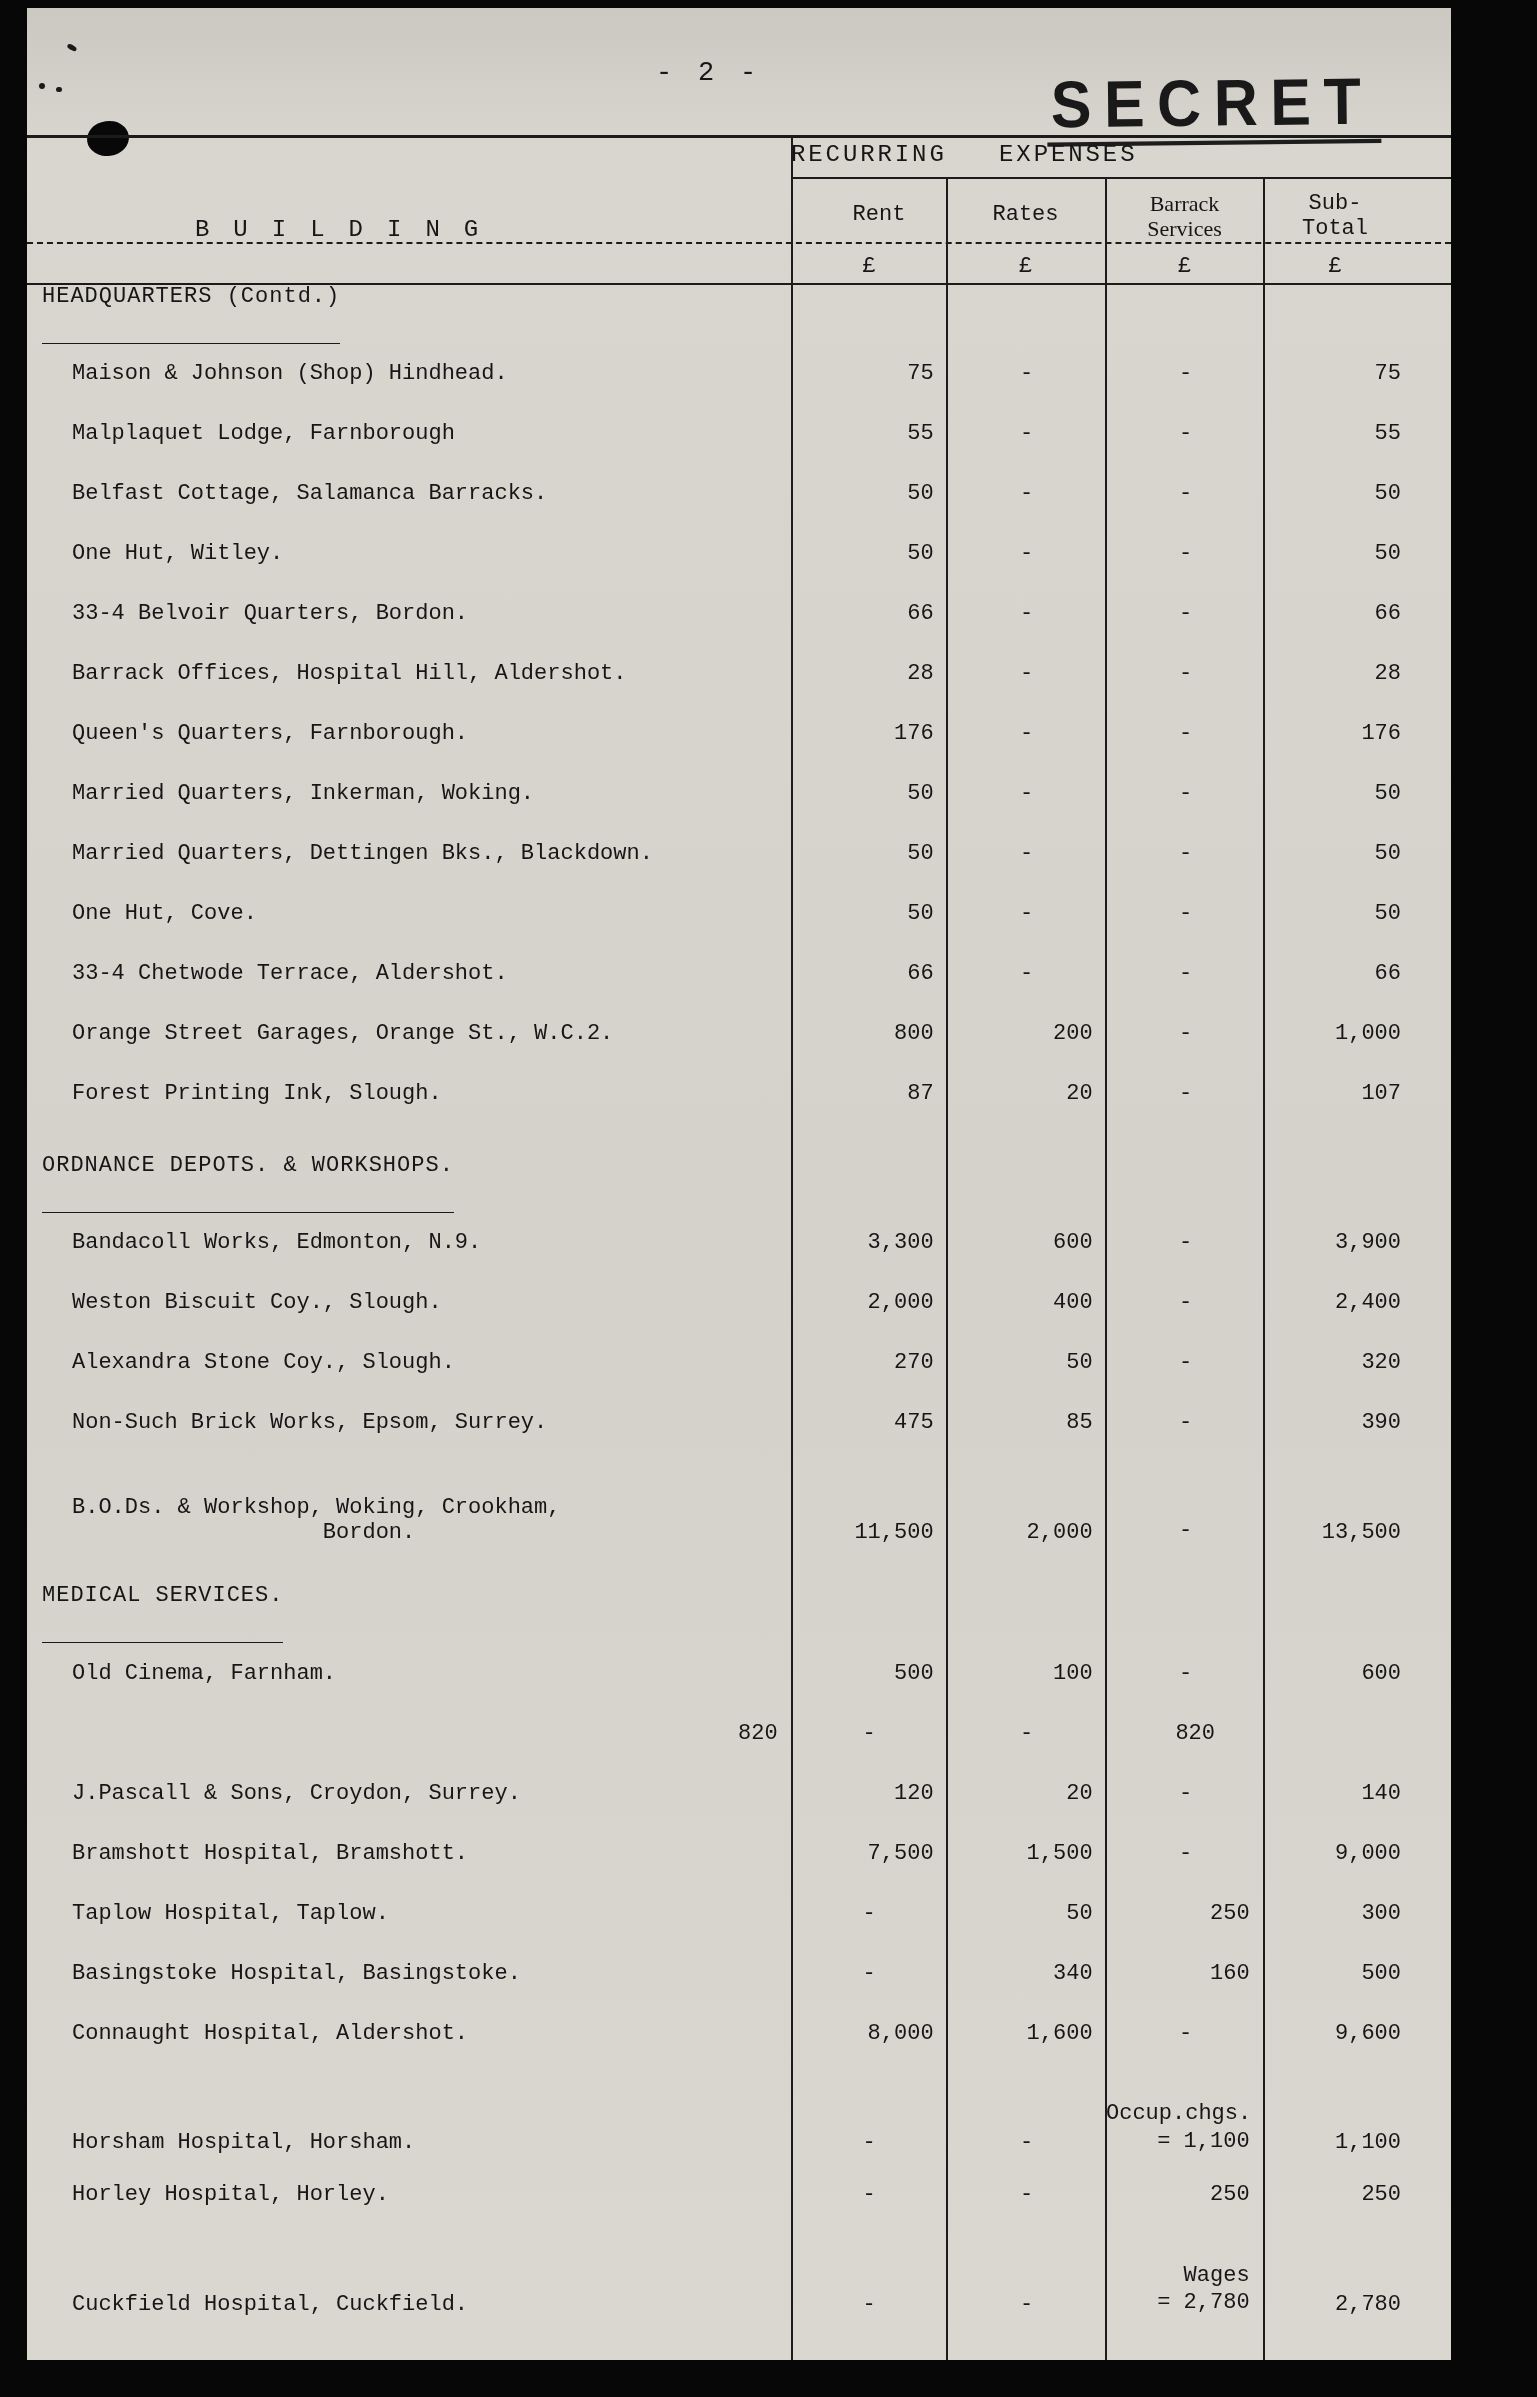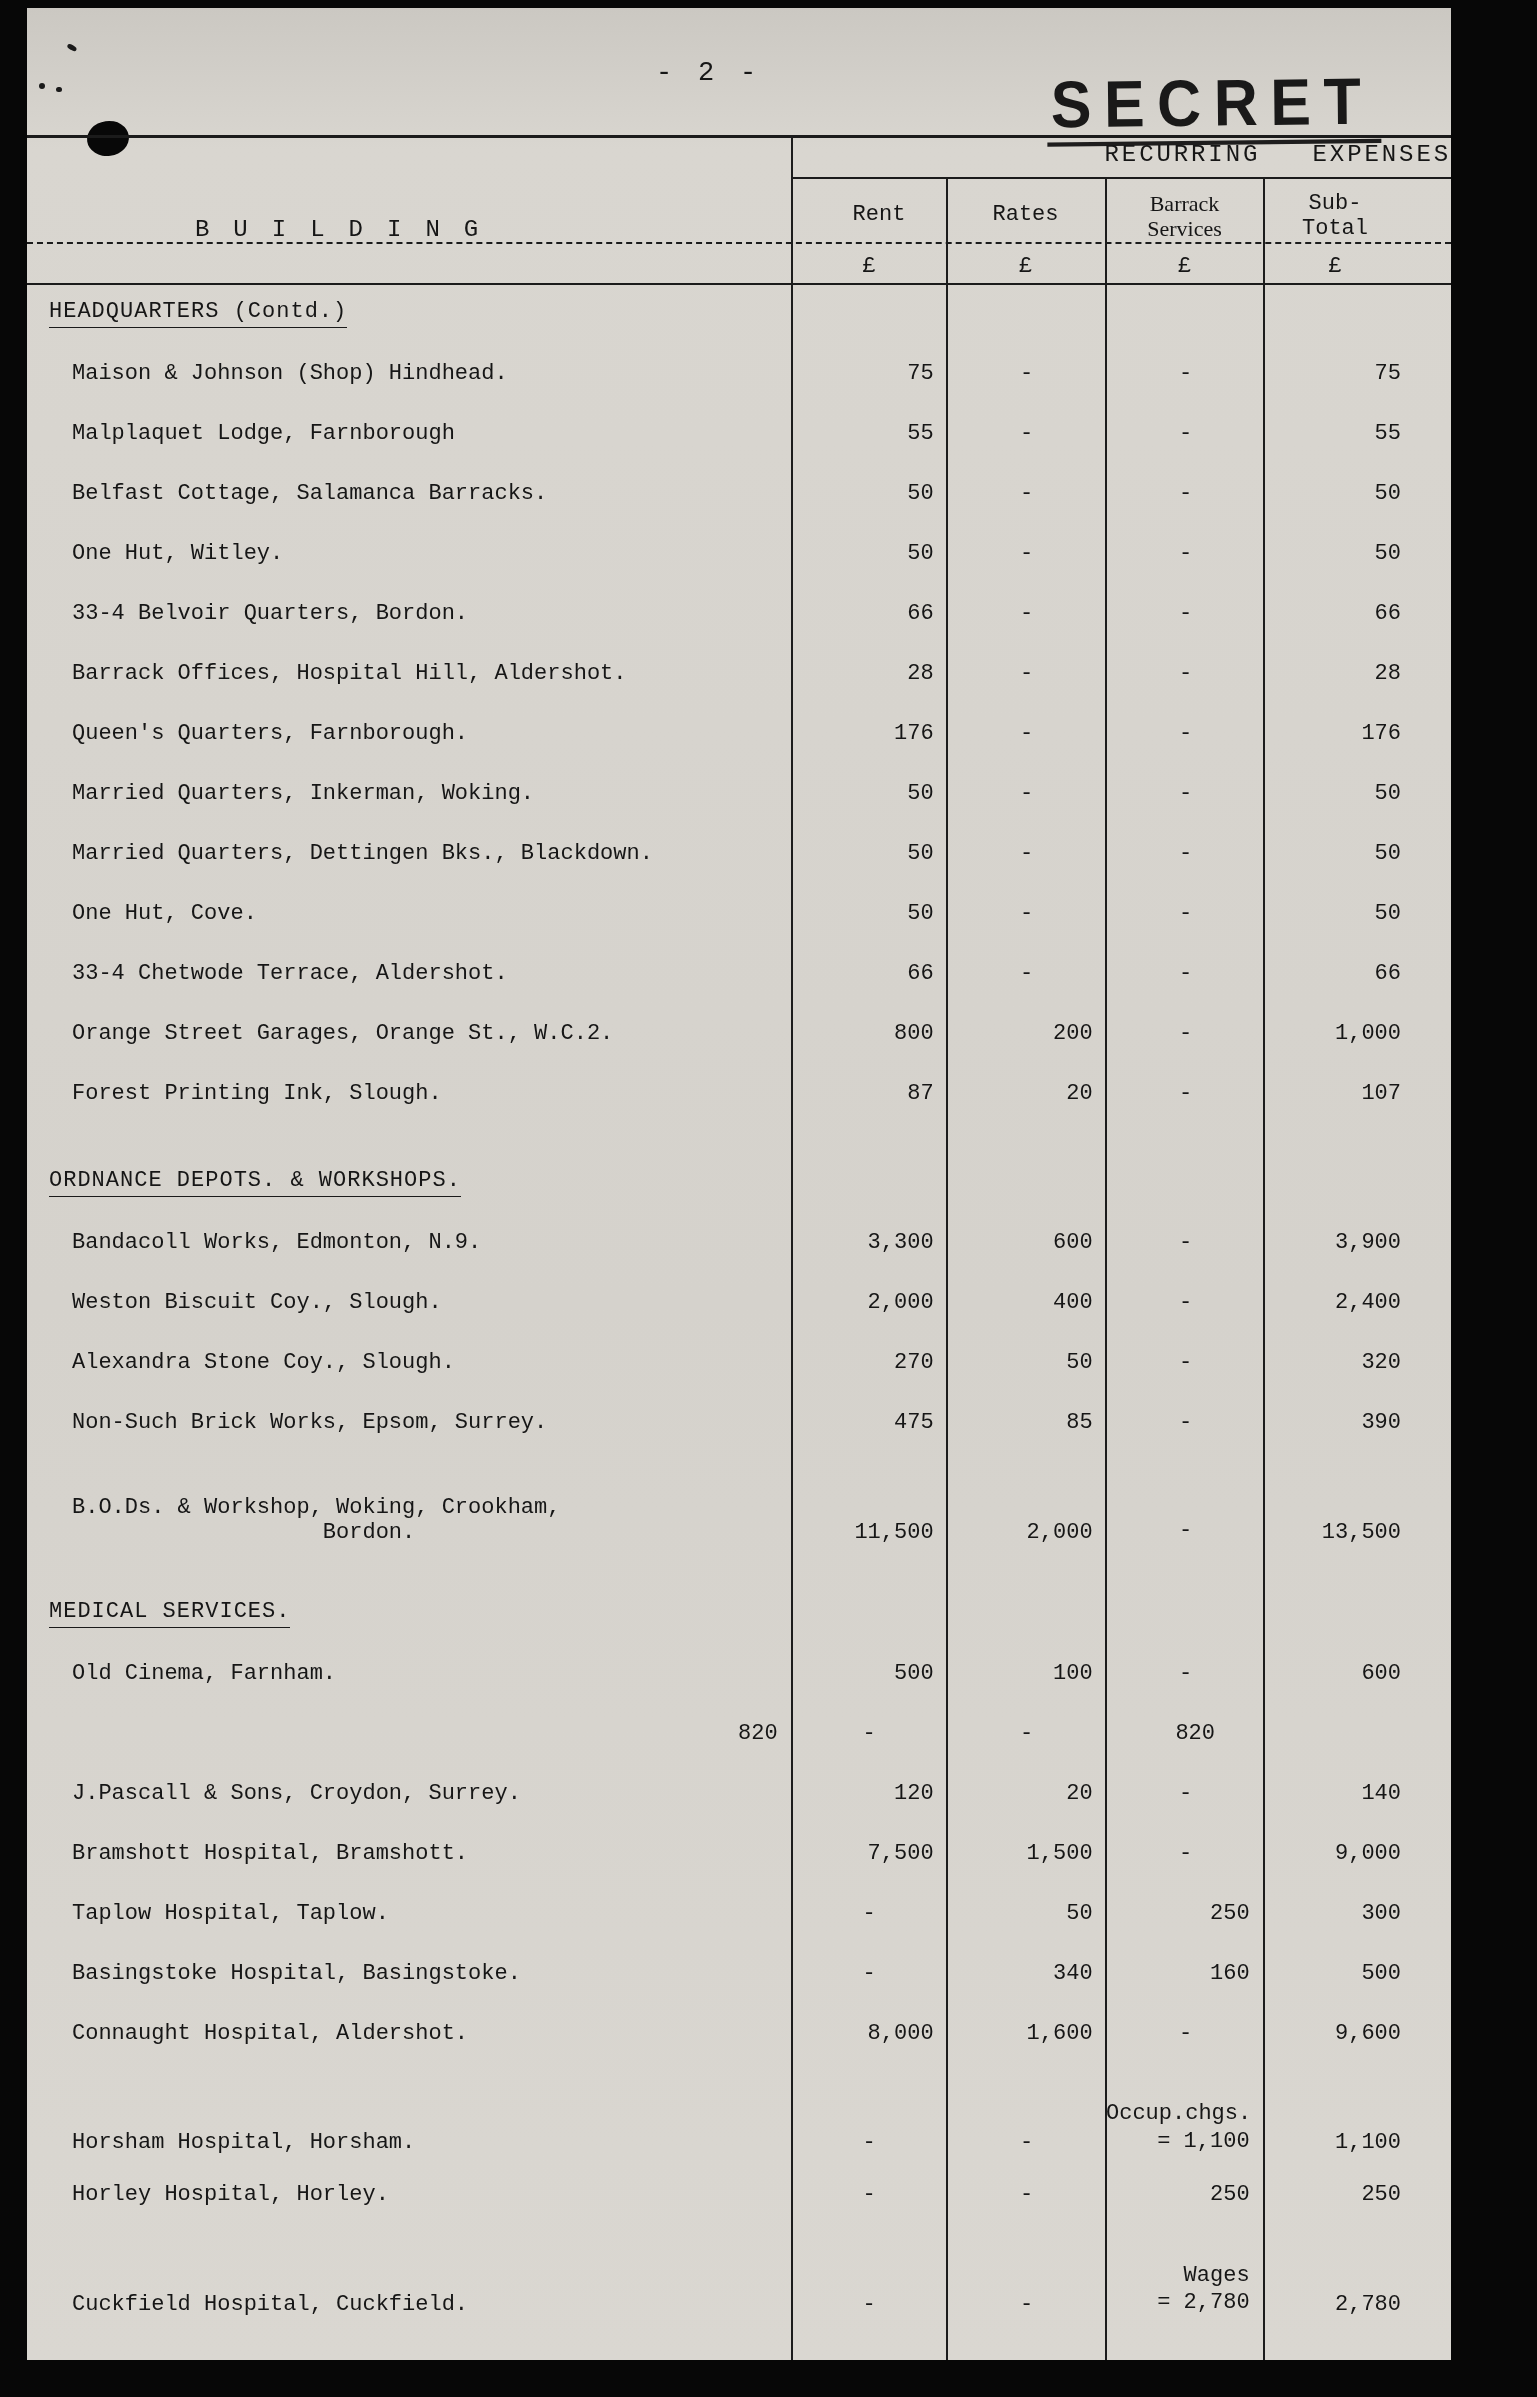--- a/index.html
+++ b/index.html
@@ -39,38 +39,38 @@
   .hline.group  { top:169px; left:764px; height:1.9px; }
   .hline.dashed { top:234px; height:0; background:none; border-top:2.9px dashed #1b1b1b; }
   .hline.solid  { top:275px; height:1.9px; }
   .vline { position:absolute; width:1.9px; top:127px; bottom:0; background:#1c1c1c; }
   .vline.v1 { left:764px; }
   .vline.v2 { left:919px;  top:169px; }
   .vline.v3 { left:1078px; top:169px; }
   .vline.v4 { left:1236px; top:169px; }
 
   
-  .group-header { position:absolute; top:133px; left:764px; width:660px; text-align:right; font-size:24px; letter-spacing:2.9px; word-spacing:35px; }
+  .group-header { position:absolute; top:133px; left:764px; width:660px; text-align:left; font-size:24px; letter-spacing:2.9px; word-spacing:35px; }
   .building-header { position:absolute; top:208px; left:0; width:624px; text-align:center; font-size:24px; letter-spacing:4.8px; }
   .col-label { position:absolute; font-size:22px; text-align:center; white-space:pre-line; line-height:1.15; }
   .col-label.rent    { top:194px; left:764px;  width:176px; }
   .col-label.rates   { top:194px; left:919px;  width:159px; }
   .col-label.barrack { top:183px; left:1078px; width:159px;font-family:Liberation Serif, serif; }
   .col-label.subtot  { top:183px; left:1236px; width:144px; }
   .pound { position:absolute; top:246px; font-size:22px; text-align:center; }
   .pound.p1 { left:764px;  width:156px; }
   .pound.p2 { left:919px;  width:159px; }
   .pound.p3 { left:1078px; width:159px; }
   .pound.p4 { left:1236px; width:144px; }
 
   
   .tbody { position:absolute; top:276px; left:0; right:0; font-size:22px; }
   .section { margin-top:0; }
   .section + .section { margin-top:29px; }
-  .section-title { min-height:60px; display:flex; align-items:center; padding-left:22px; letter-spacing:1px; }
+  .section-title { min-height:60px; display:flex; padding-left:15px; letter-spacing:1px; }
   .section-title span { border-bottom:1.9px solid #1a1a1a; padding-bottom:2.9px; }
   .row { display:grid; grid-template-columns:764px 156px 159px 159px 1fr; min-height:60px; align-items:center; }
   .row.tall { min-height:92px; align-items:end; padding-bottom:9.6px; }
   .cell { white-space:pre-wrap; }
   .cell.building { padding-left:45px; }
   .cell.num { text-align:right; }
   .cell.rent { padding-right:13.4px; }
   .cell.rates { padding-right:13.4px; }
   .cell.barrack { padding-right:15.4px; white-space:pre-line; line-height:1.25; }
   .cell.subtotal { padding-right:50px; }

